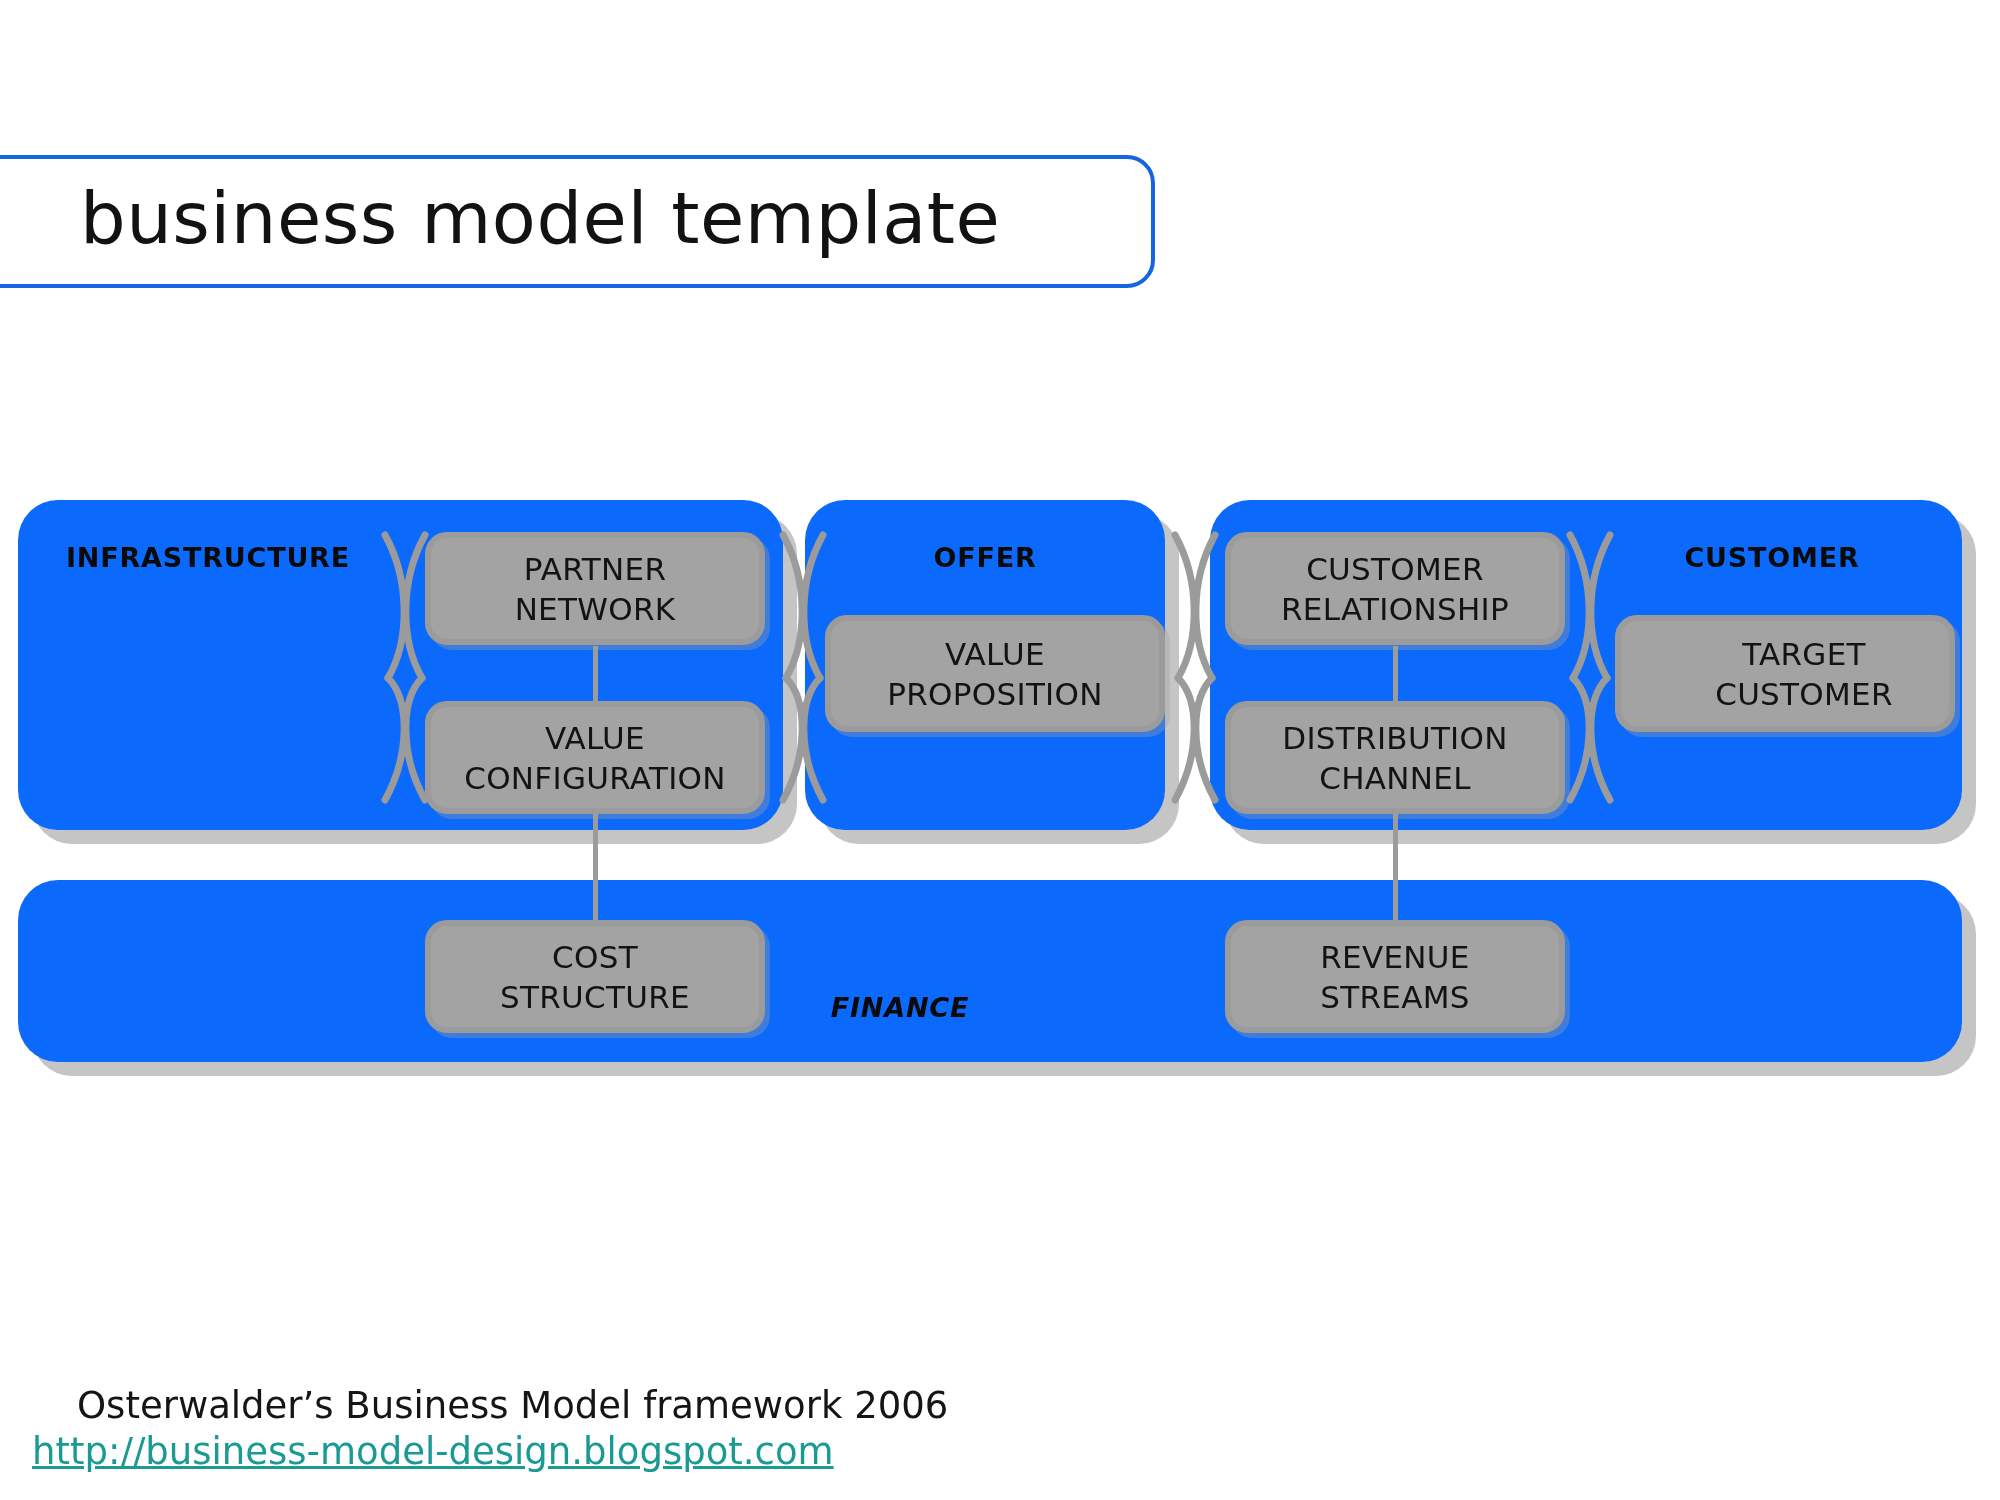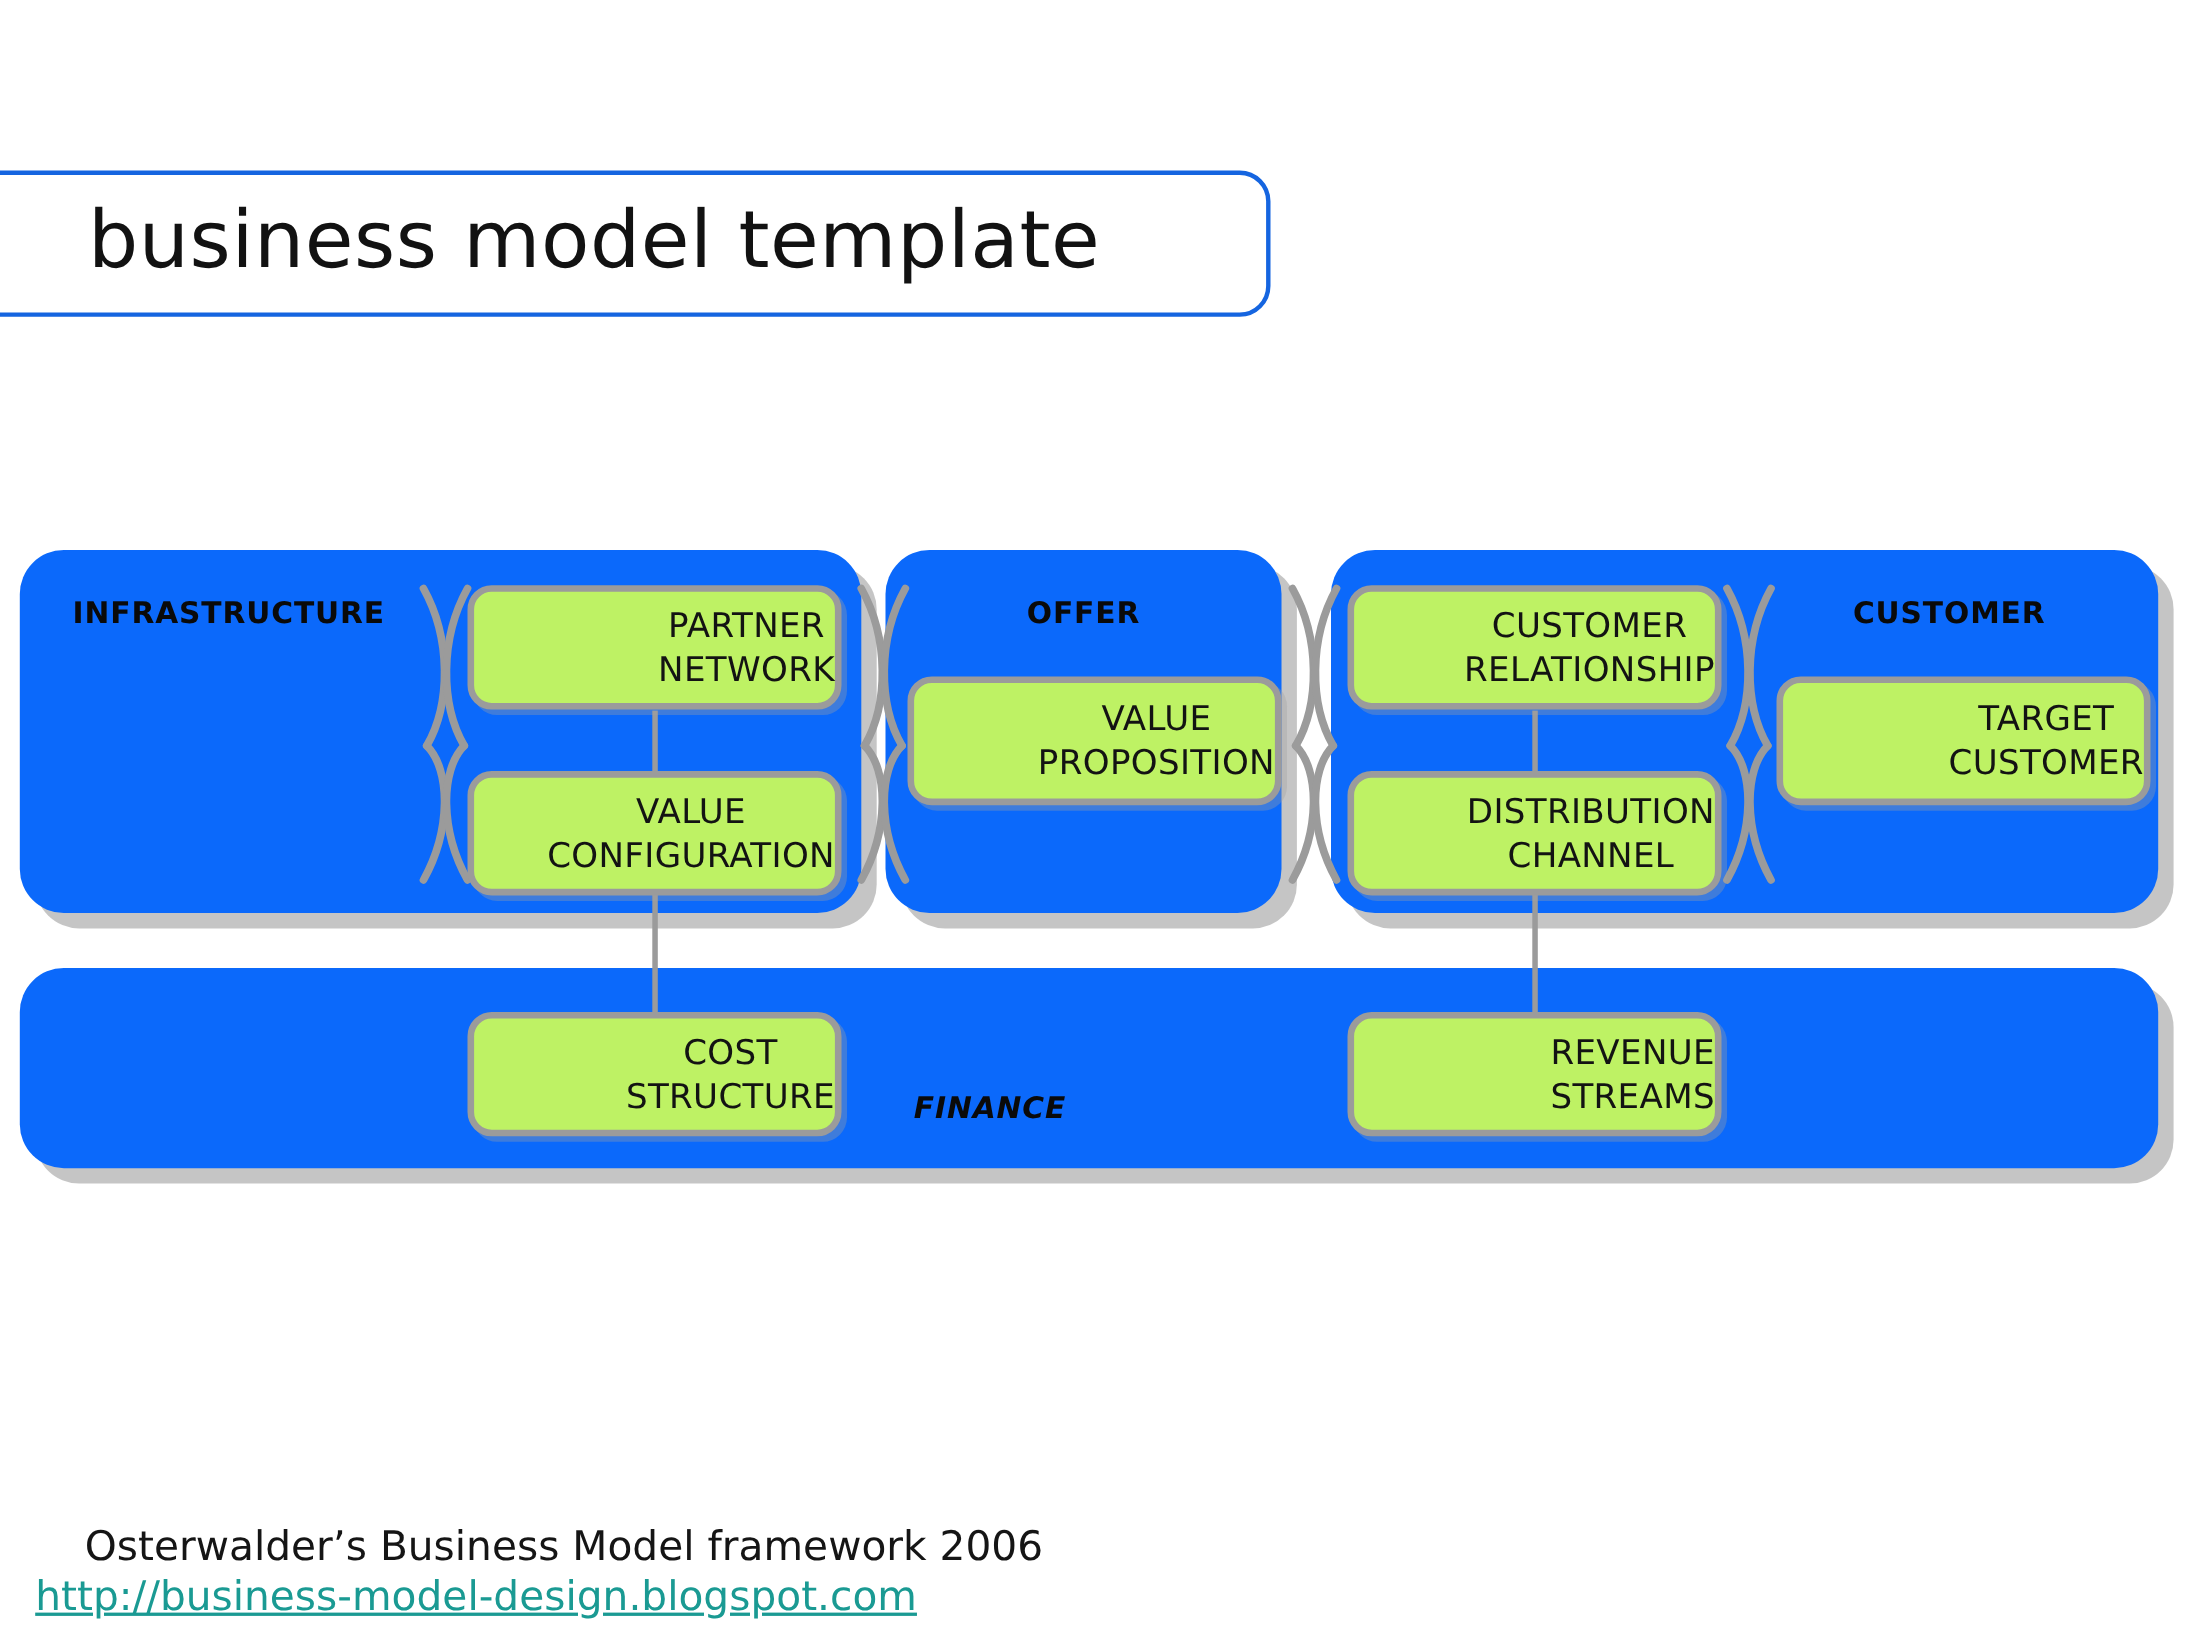--- a/index.html
+++ b/index.html
@@ -63,27 +63,27 @@
     font-weight: 700;
     color: #0a0a0a;
     letter-spacing: 0.8px;
     white-space: nowrap;
     text-align: center;
   }
 
   
   .node {
     position: absolute;
-    background: #bef264;
+    background: #a3a3a3;
     border: 6px solid #9b9b9b;
     border-radius: 22px;
     box-sizing: border-box;
     display: flex;
     align-items: center;
-    justify-content: flex-end;
+    justify-content: center;
     box-shadow: 5px 5px 0 0 rgba(160,160,160,0.35);
   }
   .node span {
     display: block;
     text-align: center;
     font-size: 31px;
     line-height: 40px;
     color: #131313;
     letter-spacing: 0.3px;
     white-space: pre-line;

